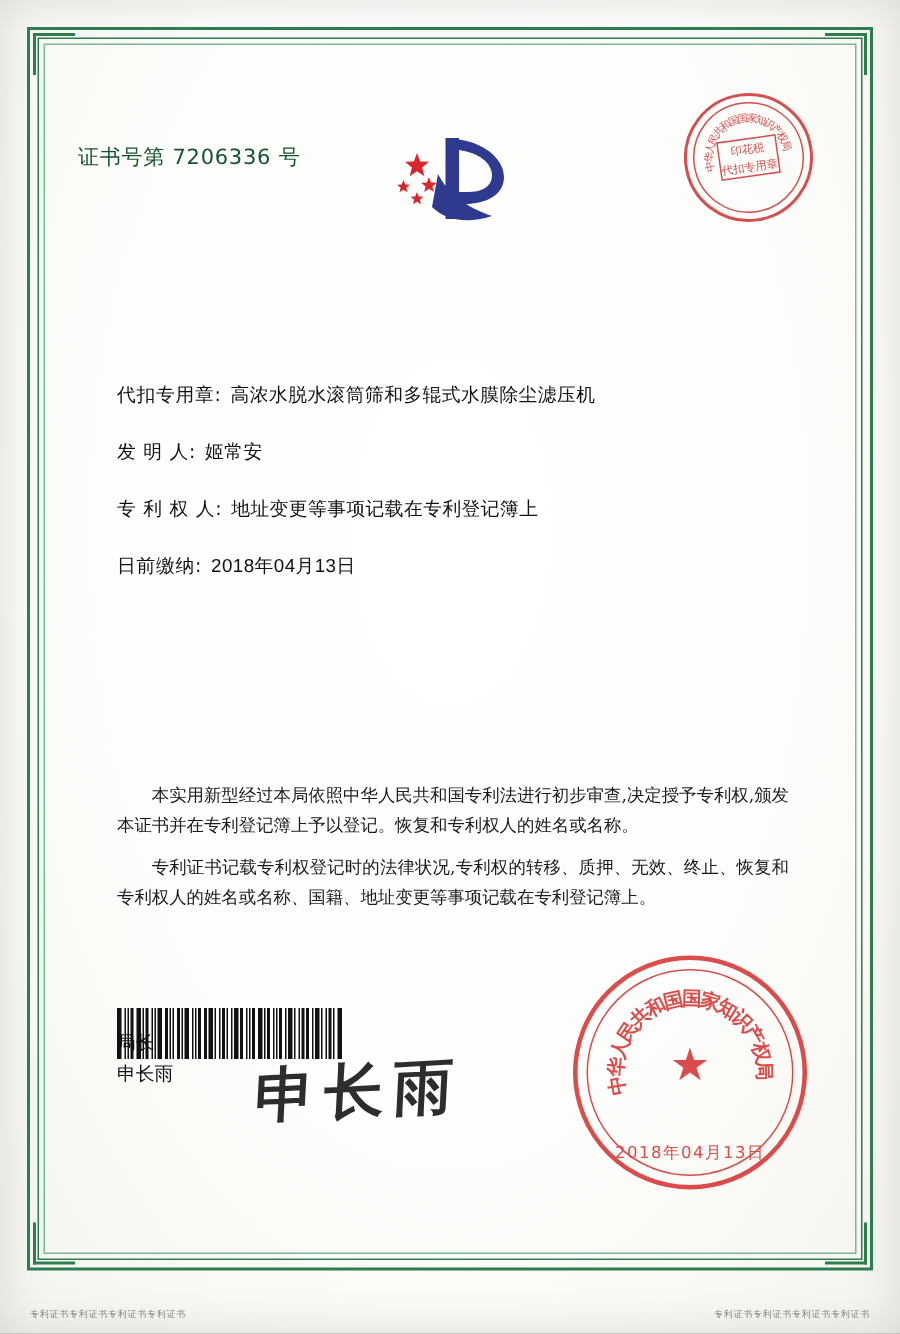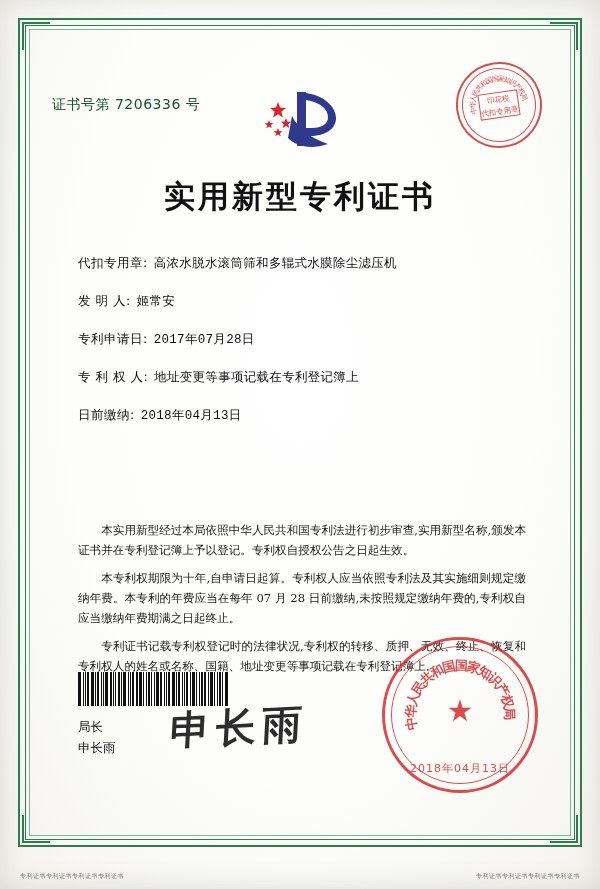--- a/index.html
+++ b/index.html
@@ -156,21 +156,21 @@
   }
   .field-label {
     white-space: nowrap;
     letter-spacing: 0.5px;
   }
   .field-value {
     margin-left: 6px;
     letter-spacing: 0.3px;
   }
   .field-value.name {
-    font-family: Liberation Mono, monospace;
+    font-family: Liberation Sans, sans-serif;
   }
 
   
   .body-text {
     position: absolute;
     left: 78px;
     top: 520px;
     width: 448px;
     font-size: 11.6px;
     line-height: 20px;
@@ -197,21 +197,21 @@
   .barcode i {
     display: block;
     background: #111;
     height: 100%;
   }
 
   
   .sig-block {
     position: absolute;
     left: 78px;
-    top: 716px;
+    top: 684px;
     font-size: 12.5px;
     color: #111;
     line-height: 21px;
   }
   .sig-hand {
     position: absolute;
     left: 170px;
     top: 700px;
     font-family: "DejaVu Serif", "Liberation Serif", serif;
     font-size: 40px;
@@ -351,48 +351,42 @@
 
       <g fill="#d8262c">
         <polygon points="38,14 40.1,19.6 46,19.9 41.4,23.7 42.9,29.5 38,26.2 33.1,29.5 34.6,23.7 30,19.9 35.9,19.6"></polygon>
         <polygon points="46,30 47.4,33.6 51.2,33.8 48.3,36.3 49.2,40 46,37.9 42.8,40 43.7,36.3 40.8,33.8 44.6,33.6"></polygon>
         <polygon points="38,40 39.2,43 42.3,43.2 39.9,45.2 40.7,48.2 38,46.5 35.3,48.2 36.1,45.2 33.7,43.2 36.8,43"></polygon>
         <polygon points="29,32 30.2,35 33.3,35.2 30.9,37.2 31.7,40.2 29,38.5 26.3,40.2 27.1,37.2 24.7,35.2 27.8,35"></polygon>
       </g>
     </svg>
   </div>
 
-  <div class="title">实用新型专利证书</div>
 
   <div class="fields" id="fields">
       <div class="field-row">
         <span class="field-label">代扣专用章:</span>
         <span class="field-value name">高浓水脱水滚筒筛和多辊式水膜除尘滤压机</span>
       </div>
       <div class="field-row">
         <span class="field-label">发 明 人:</span>
         <span class="field-value name">姬常安</span>
       </div>
       <div class="field-row">
-        <span class="field-label">专利申请日:</span>
-        <span class="field-value name">2017年07月28日</span>
-      </div>
-      <div class="field-row">
         <span class="field-label">专 利 权 人:</span>
         <span class="field-value name">地址变更等事项记载在专利登记簿上</span>
       </div>
       <div class="field-row">
         <span class="field-label">日前缴纳:</span>
         <span class="field-value name">2018年04月13日</span>
       </div>
     </div>
 
   <div class="body-text" id="bodyText">
-      <p>本实用新型经过本局依照中华人民共和国专利法进行初步审查,实用新型名称,颁发本证书并在专利登记簿上予以登记。专利权自授权公告之日起生效。</p>
-      <p>本专利权期限为十年,自申请日起算。专利权人应当依照专利法及其实施细则规定缴纳年费。本专利的年费应当在每年 07 月 28 日前缴纳,未按照规定缴纳年费的,专利权自应当缴纳年费期满之日起终止。</p>
+      <p>本实用新型经过本局依照中华人民共和国专利法进行初步审查,决定授予专利权,颁发本证书并在专利登记簿上予以登记。恢复和专利权人的姓名或名称。</p>
       <p>专利证书记载专利权登记时的法律状况,专利权的转移、质押、无效、终止、恢复和专利权人的姓名或名称、国籍、地址变更等事项记载在专利登记簿上。</p>
     </div>
 
   <div class="barcode" id="barcode">
       <i style="width: 3px; margin-right: 2px;"></i>
       <i style="width: 1px; margin-right: 1px;"></i>
       <i style="width: 1px; margin-right: 1px;"></i>
       <i style="width: 2px; margin-right: 2px;"></i>
       <i style="width: 3px; margin-right: 1px;"></i>
       <i style="width: 1px; margin-right: 1px;"></i>

